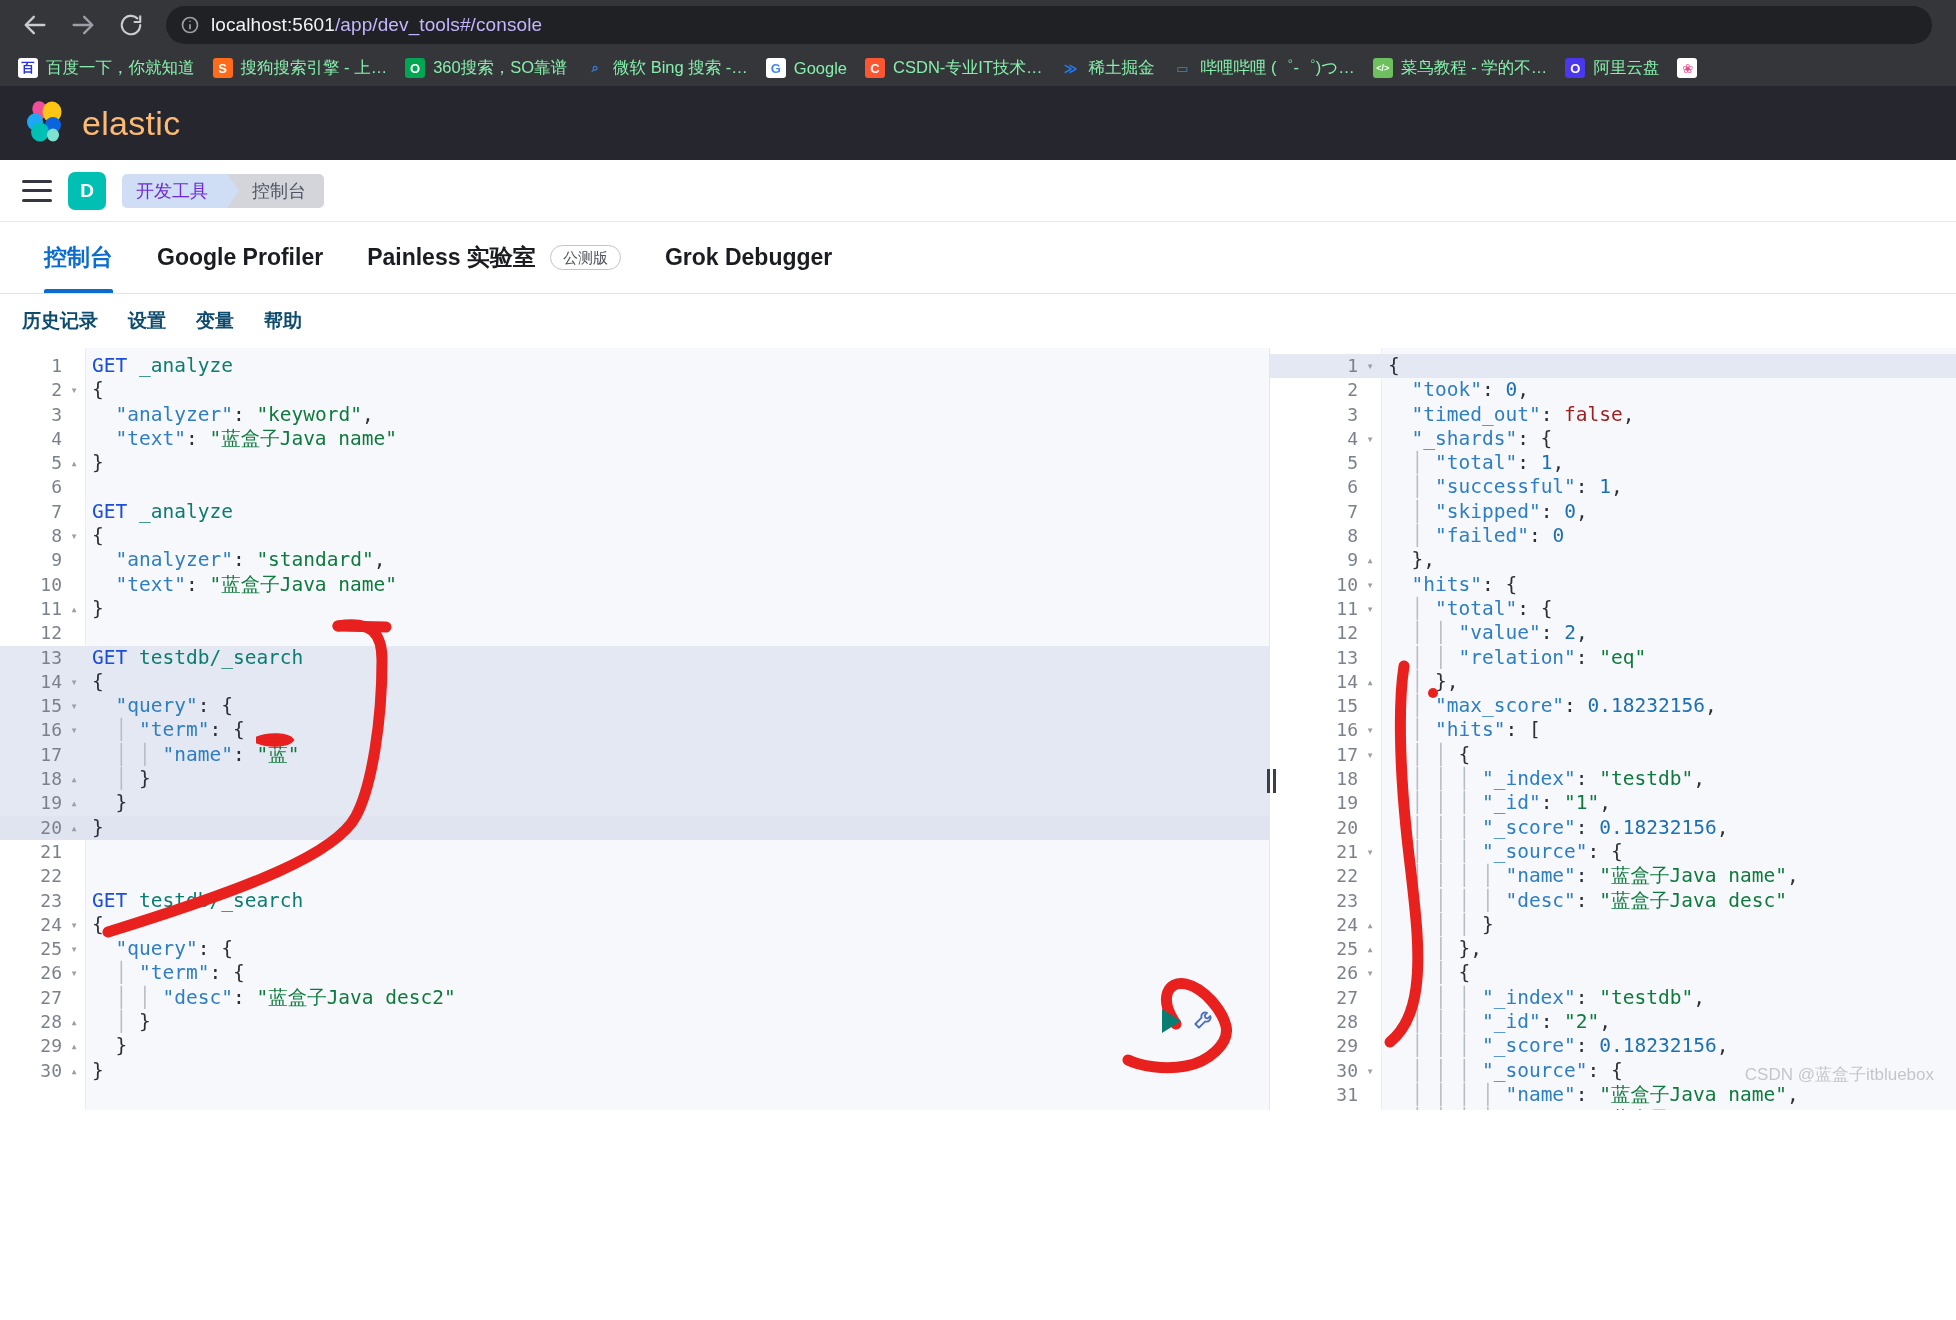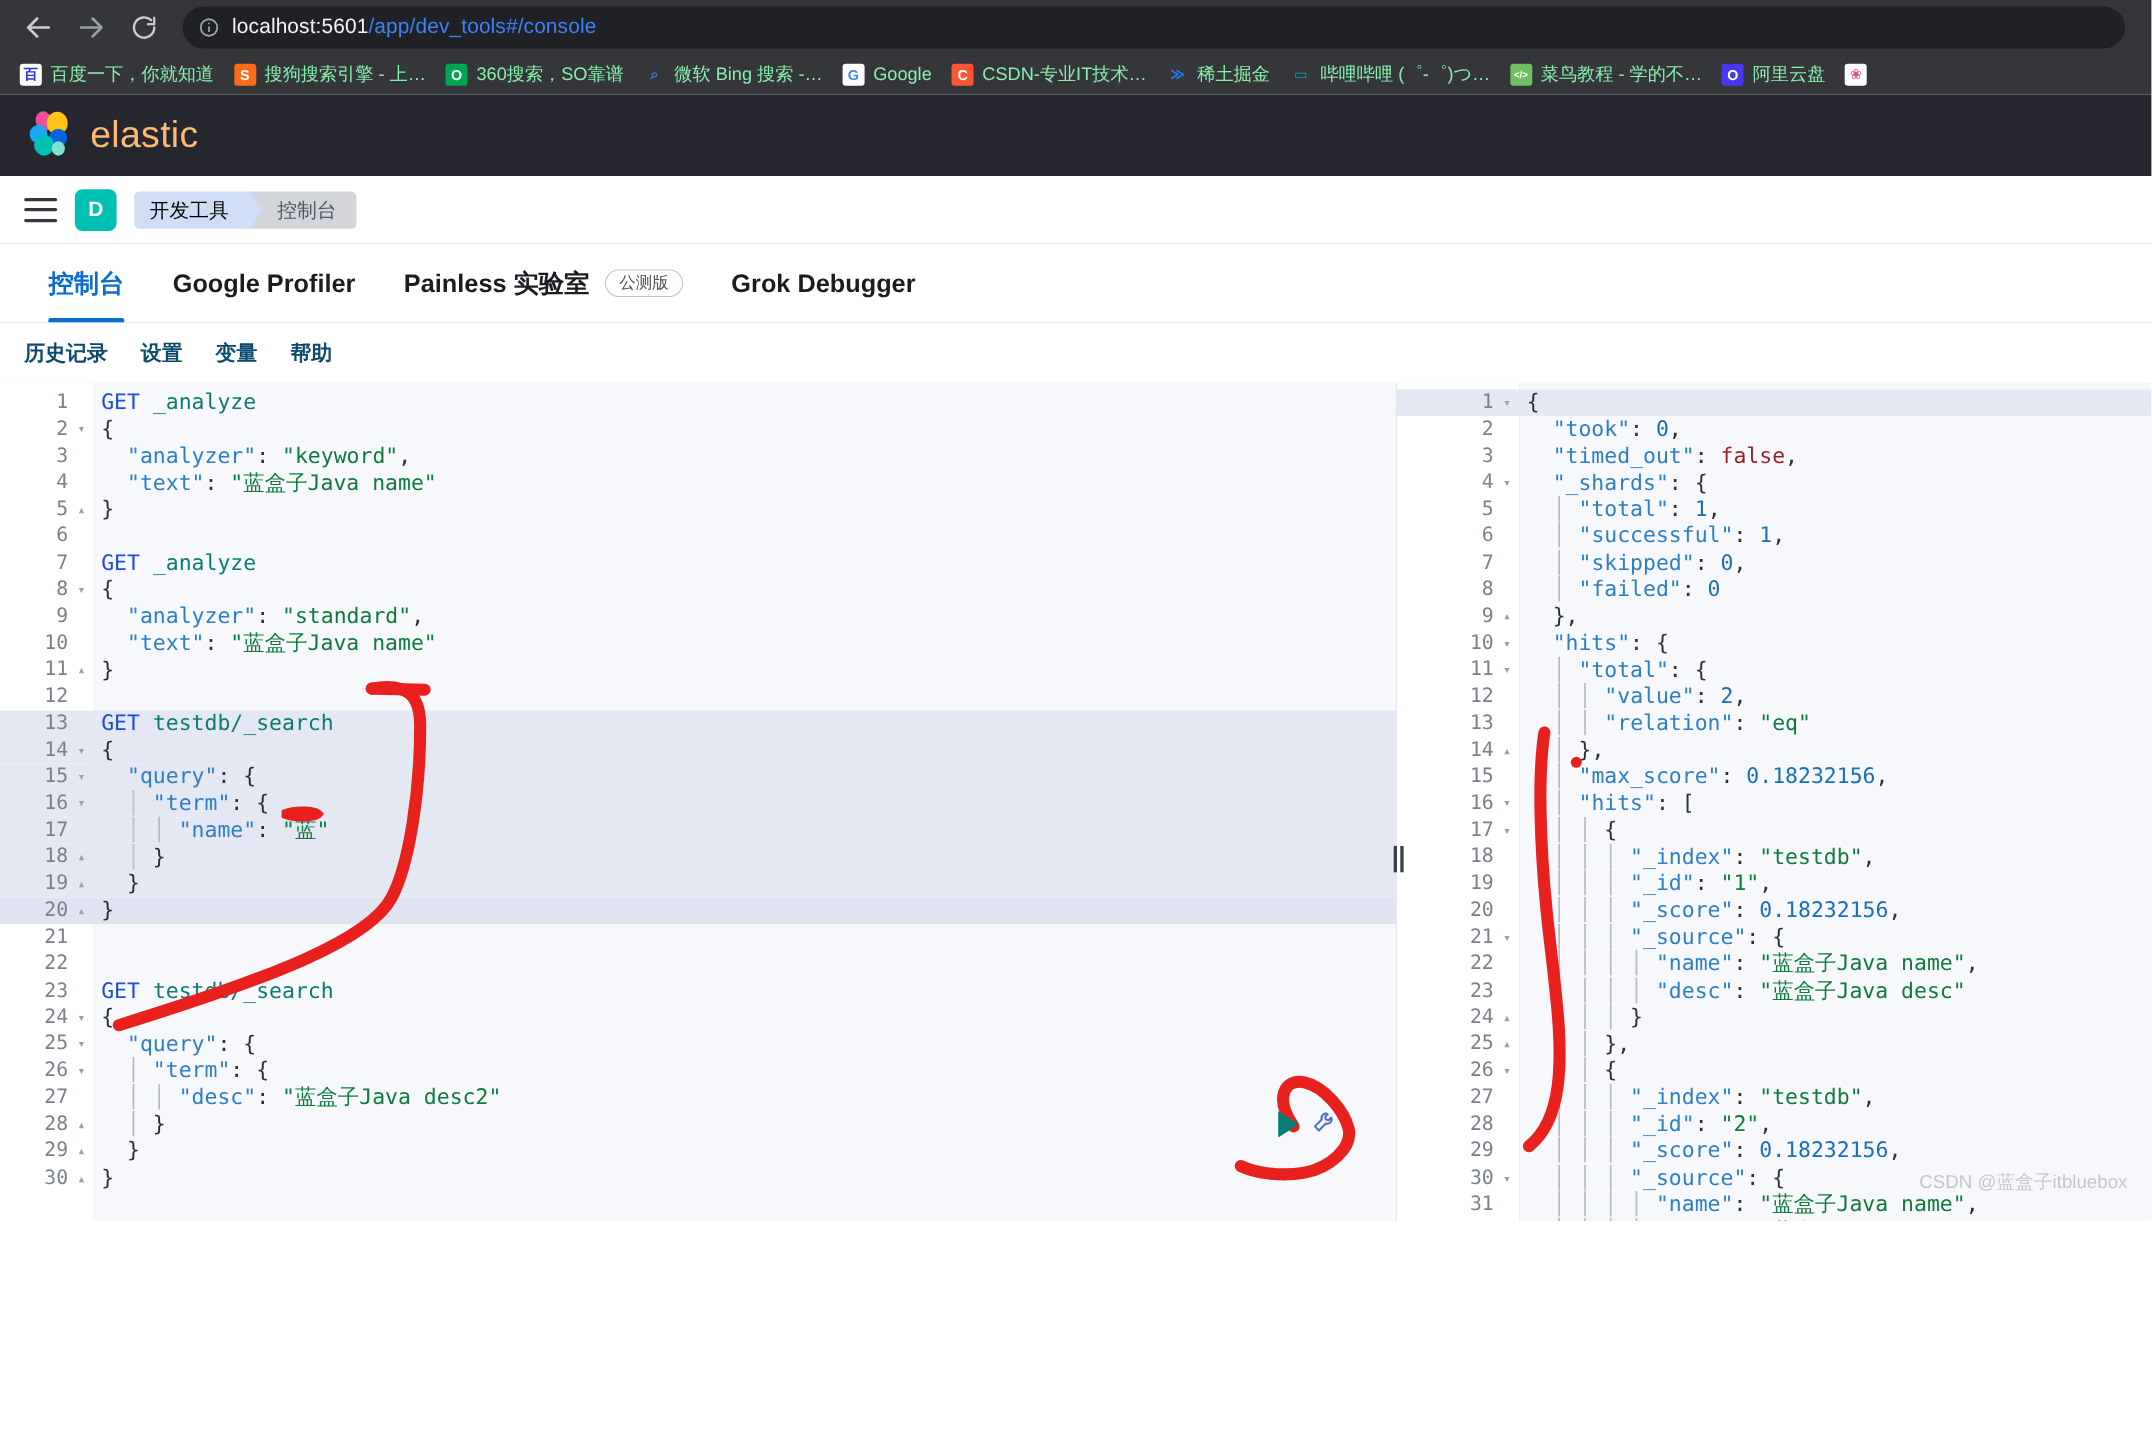--- a/index.html
+++ b/index.html
@@ -50,21 +50,21 @@
     margin-right: 11px;
     flex: none;
   }
   .url-text {
     font-size: 19px;
     color: #e8eaed;
     white-space: nowrap;
     letter-spacing: .1px;
   }
   .url-text .host { color: #f1f3f4; }
-  .url-text .path { color: #3b82f6; }
+  .url-text .path { color: #c4b5fd; }
 
   
   .bookmarks-bar {
     display: flex;
     align-items: center;
     height: 36px;
     padding: 0 10px;
     gap: 2px;
     overflow: hidden;
     white-space: nowrap;
@@ -167,21 +167,21 @@
   .crumb {
     height: 34px;
     display: flex; align-items: center;
     padding: 0 14px 0 18px;
     font-size: 18px;
     position: relative;
     cursor: pointer;
   }
   .crumb.first {
     background: #cfdef5;
-    color: #000000;
+    color: #6d28d9;
     border-radius: 5px 0 0 5px;
     padding-left: 14px;
     padding-right: 20px;
   }
   .crumb.first:after {
     content: "";
     position: absolute;
     right: -11px; top: 0;
     border-top: 17px solid transparent;
     border-bottom: 17px solid transparent;

